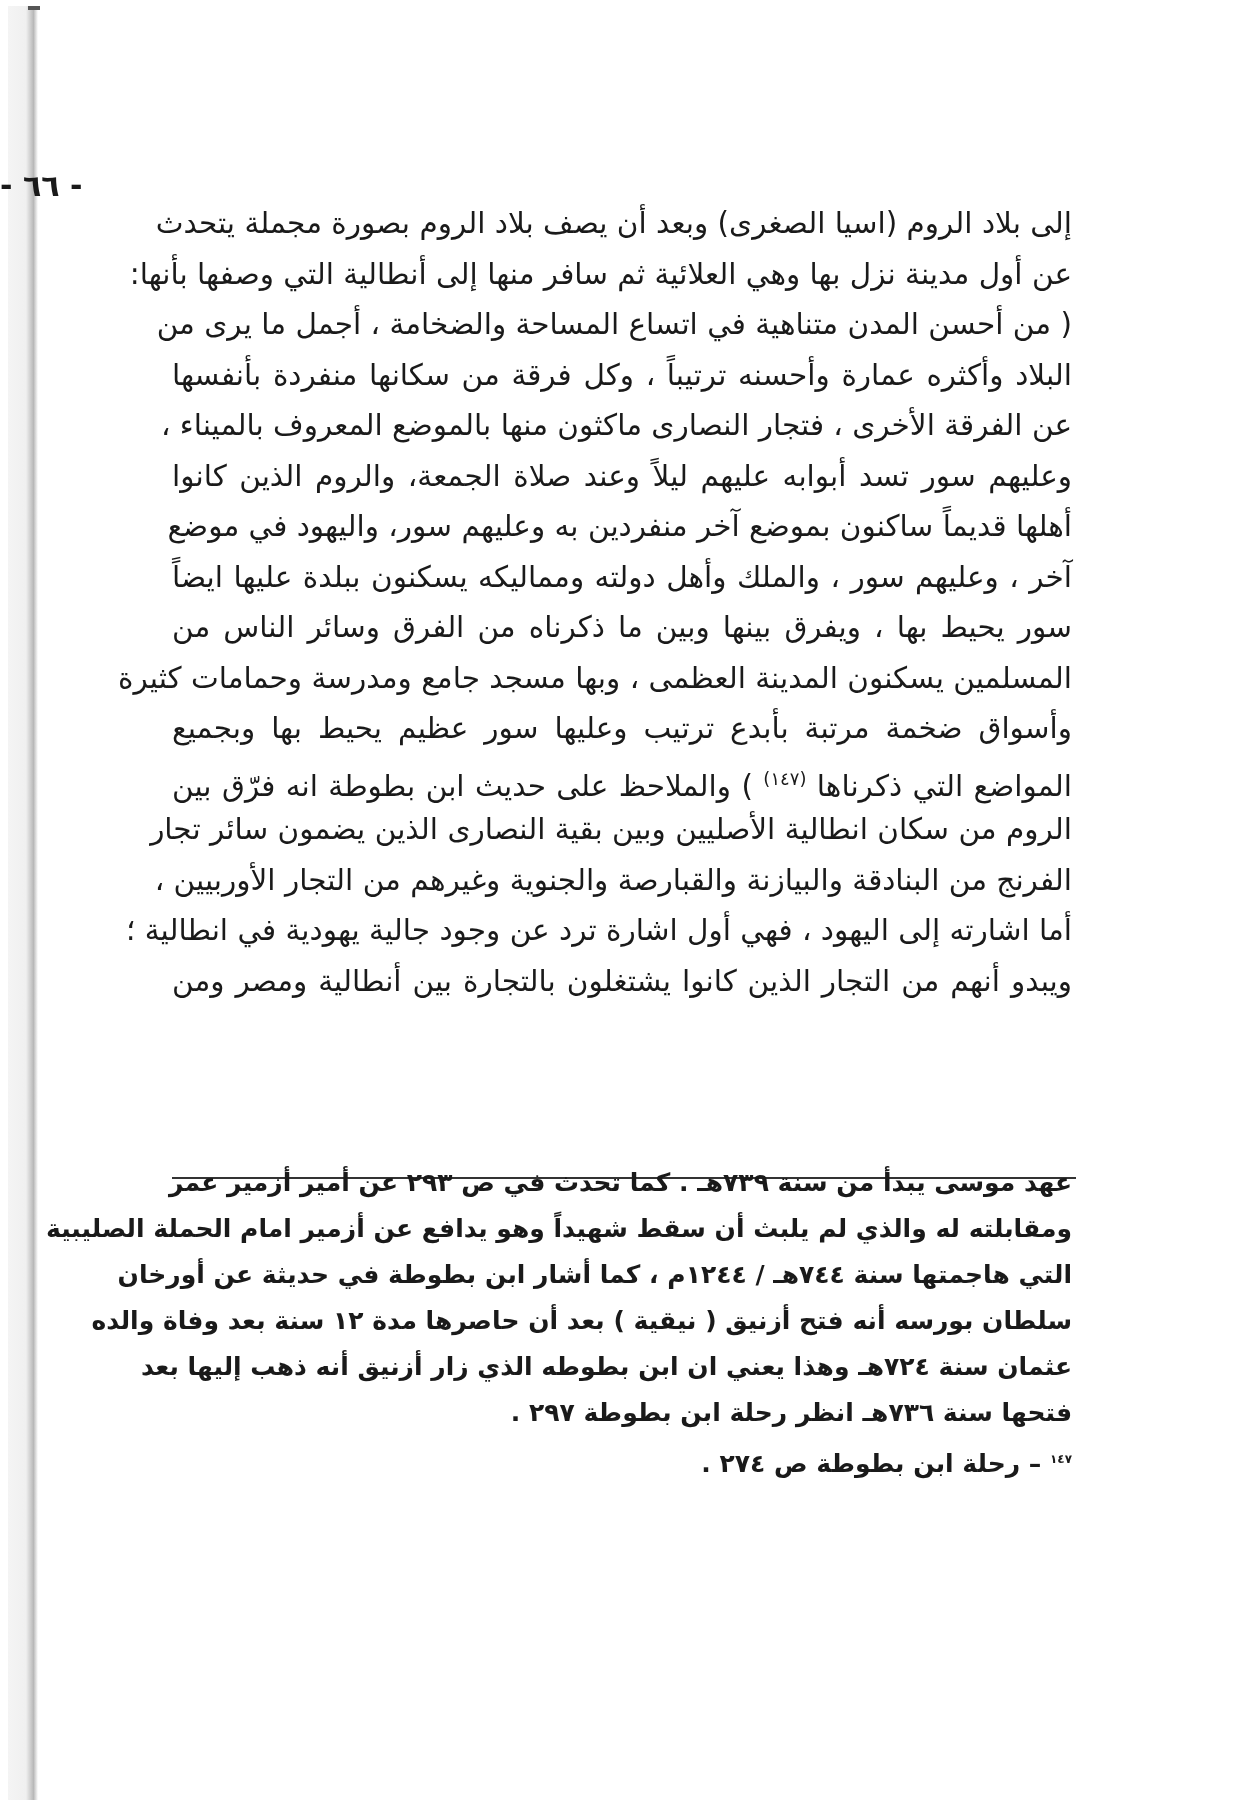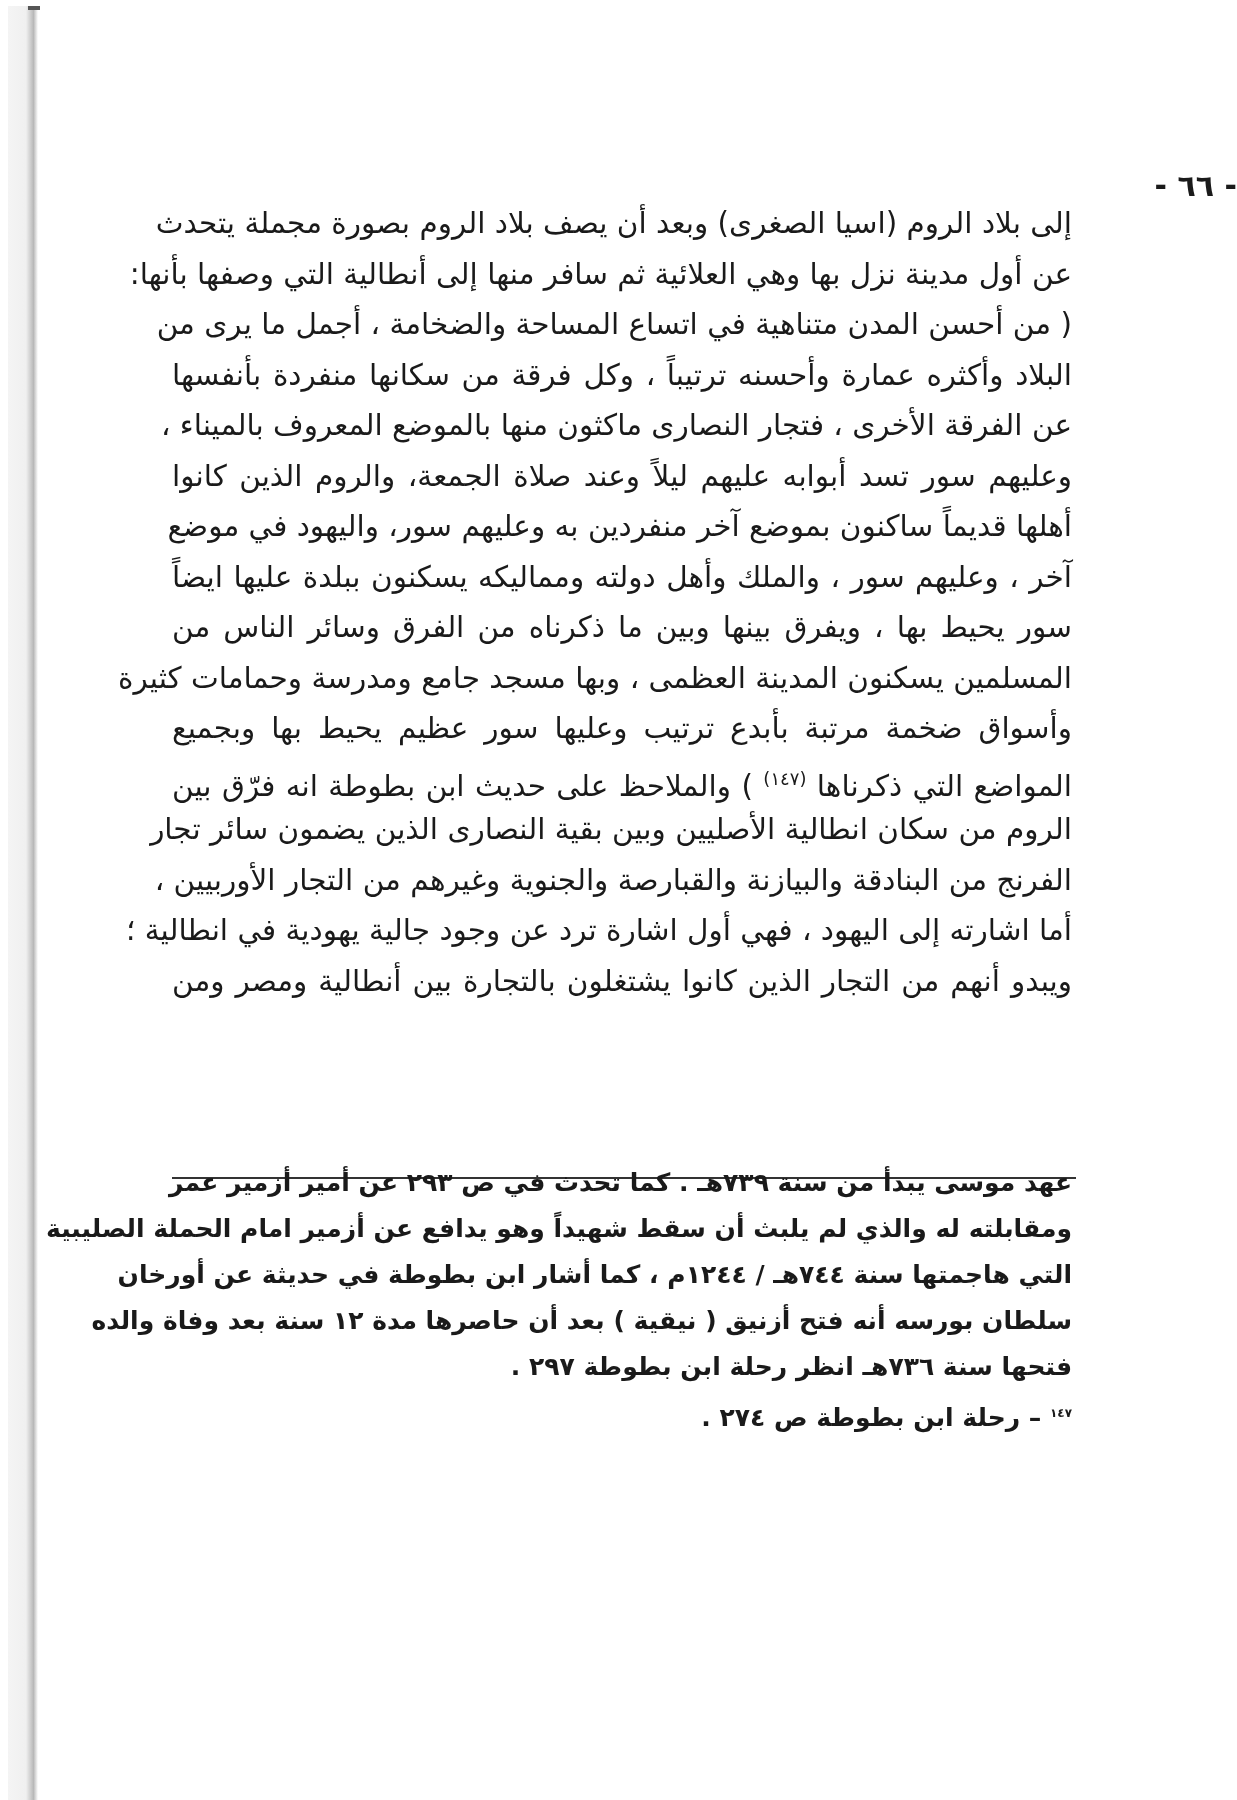--- a/index.html
+++ b/index.html
@@ -13,21 +13,21 @@
     }
     .edge {
       position: absolute; left: 8px; top: 6px; width: 30px; height: 1794px;
       background: linear-gradient(to right, #f4f4f4 0%, #f0f0f0 60%, #b8b8b8 85%, #ffffff 100%);
     }
     .edge-top {
       position: absolute; left: 28px; top: 6px; width: 12px; height: 4px; background: #555;
     }
     .page-number {
       position: absolute; top: 168px; left: 0; width: 1237px;
-      text-align: right; font-size: 30px; font-weight: bold; direction: rtl;
+      text-align: left; font-size: 30px; font-weight: bold; direction: rtl;
     }
     .body-text {
       position: absolute; top: 198px; left: 172px; width: 900px;
       direction: rtl; text-align: justify;
       font-size: 29.5px; font-weight: normal; line-height: 50.5px;
     }
     .body-text .line { display: block; height: 50.5px; white-space: nowrap; text-align-last: justify; text-align: justify; }
     .fnref { font-size: 18px; vertical-align: super; }
     .rule {
       position: absolute; top: 1177px; left: 172px; width: 904px; height: 2px; background: #333;
@@ -67,15 +67,16 @@
   <span class="line">ويبدو أنهم من التجار الذين كانوا يشتغلون بالتجارة بين أنطالية ومصر ومن</span>
 </div>
 
 <div class="rule"></div>
 
 <div class="footnotes">
   <span class="line">عهد موسى يبدأ من سنة ٧٣٩هـ . كما تحدث في ص ٢٩٣ عن أمير أزمير عمر</span>
   <span class="line">ومقابلته له والذي لم يلبث أن سقط شهيداً وهو يدافع عن أزمير امام الحملة الصليبية</span>
   <span class="line">التي هاجمتها سنة ٧٤٤هـ / ١٢٤٤م ، كما أشار ابن بطوطة في حديثة عن أورخان</span>
   <span class="line">سلطان بورسه أنه فتح أزنيق ( نيقية ) بعد أن حاصرها مدة ١٢ سنة بعد وفاة والده</span>
+  <span class="line">عثمان سنة ٧٢٤هـ وهذا يعني ان ابن بطوطه الذي زار أزنيق أنه ذهب إليها بعد</span>
   <span class="line last">فتحها سنة ٧٣٦هـ انظر رحلة ابن بطوطة ٢٩٧ .</span>
   <span class="line last"><span class="fn-num">١٤٧</span><span> – رحلة ابن بطوطة ص ٢٧٤ .</span></span>
 </div>
 
 </body></html>

